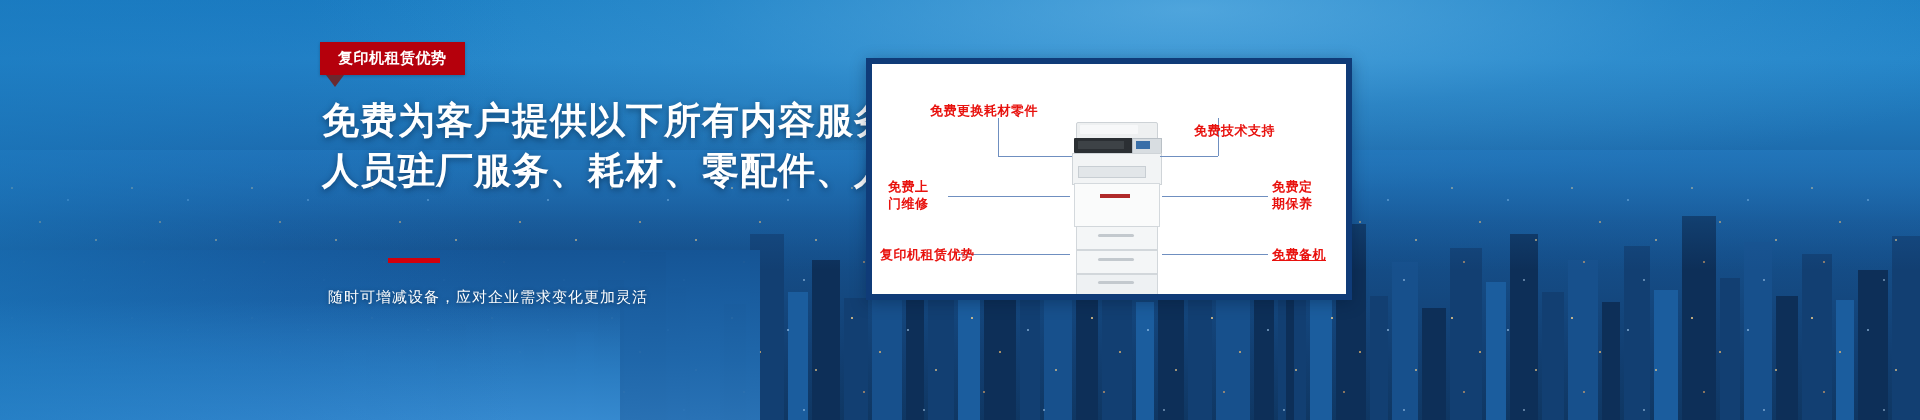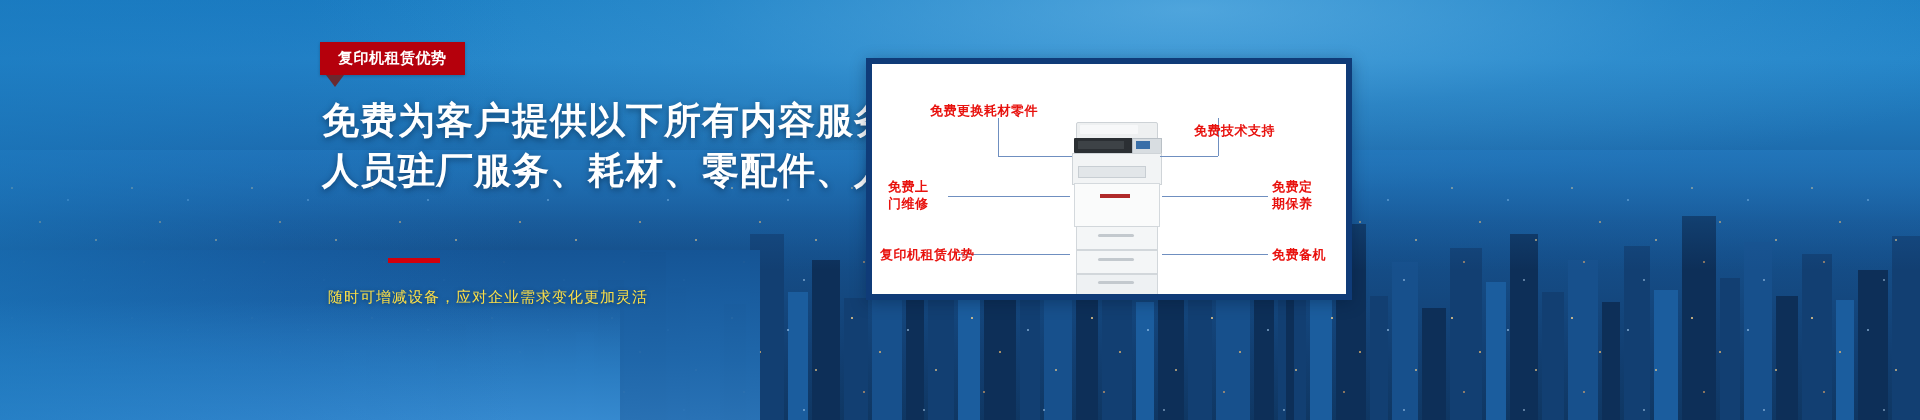--- a/index.html
+++ b/index.html
@@ -83,21 +83,21 @@
     letter-spacing:1px;
     text-shadow:0 2px 6px rgba(4,28,55,.55);
     white-space:nowrap;
   }
   .h1 .l2{display:block;}
   .redrule{
     position:absolute;left:68px;top:258px;width:52px;height:5px;background:#d2000c;
   }
   .sub{
     position:absolute;left:8px;top:286px;width:560px;
-    color:#fde047;font-size:15px;line-height:22px;letter-spacing:1px;
+    color:#ffffff;font-size:15px;line-height:22px;letter-spacing:1px;
     text-shadow:0 1px 4px rgba(4,28,55,.6);
     white-space:nowrap;
   }
   .cta{
     position:absolute;left:70px;top:338px;
     width:110px;height:56px;
     background:#d7000f;color:#fff;
     display:flex;align-items:center;justify-content:center;
     font-size:15px;font-weight:700;letter-spacing:1px;
     border:none;cursor:pointer;
@@ -291,20 +291,20 @@
 
       <div class="lbl" style="left:400px;top:114px;">
         <div>免费定</div>
         <div>期保养</div>
       </div>
 
       <div class="lbl" style="left:8px;top:182px;">
         <span>复印机租赁优势</span>
       </div>
 
-      <div class="lbl" style="left:400px;top:182px;">
+      <div class="lbl" style="left:400px;top:182px;text-decoration:underline;">
         <span>免费备机</span>
       </div>
 
     </div>
   </div>
 
 </div>
 
 </body></html>

